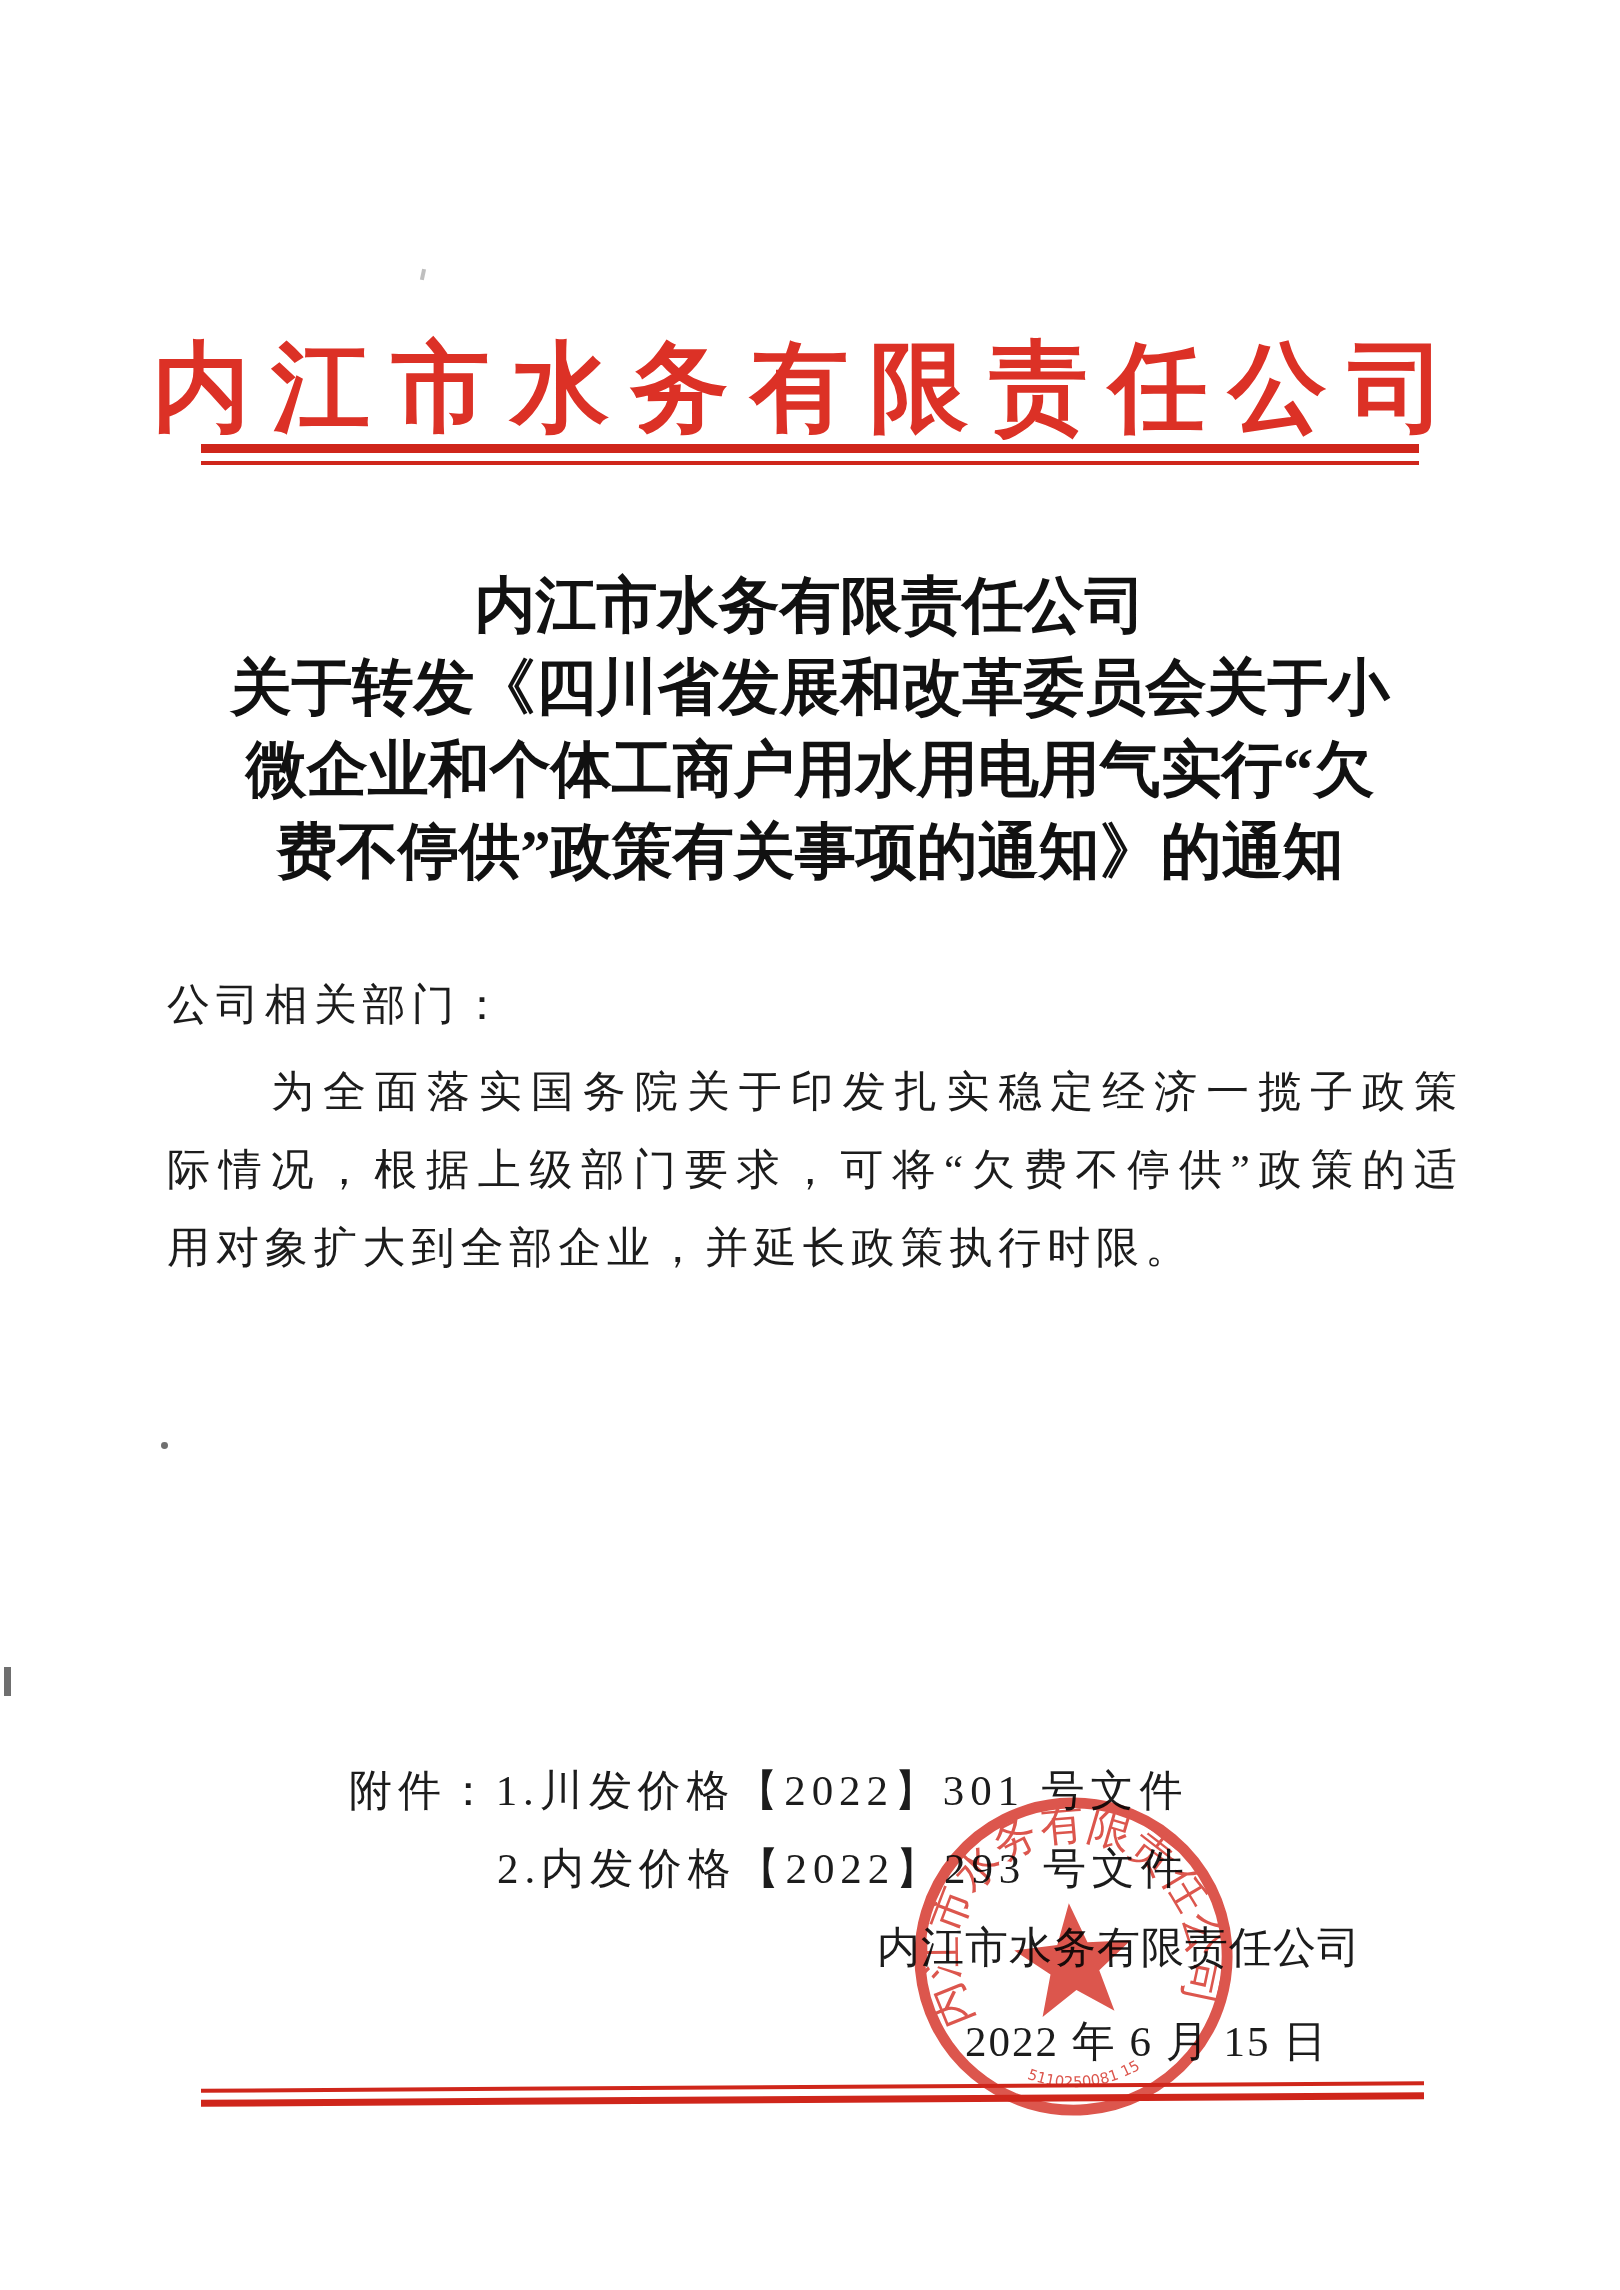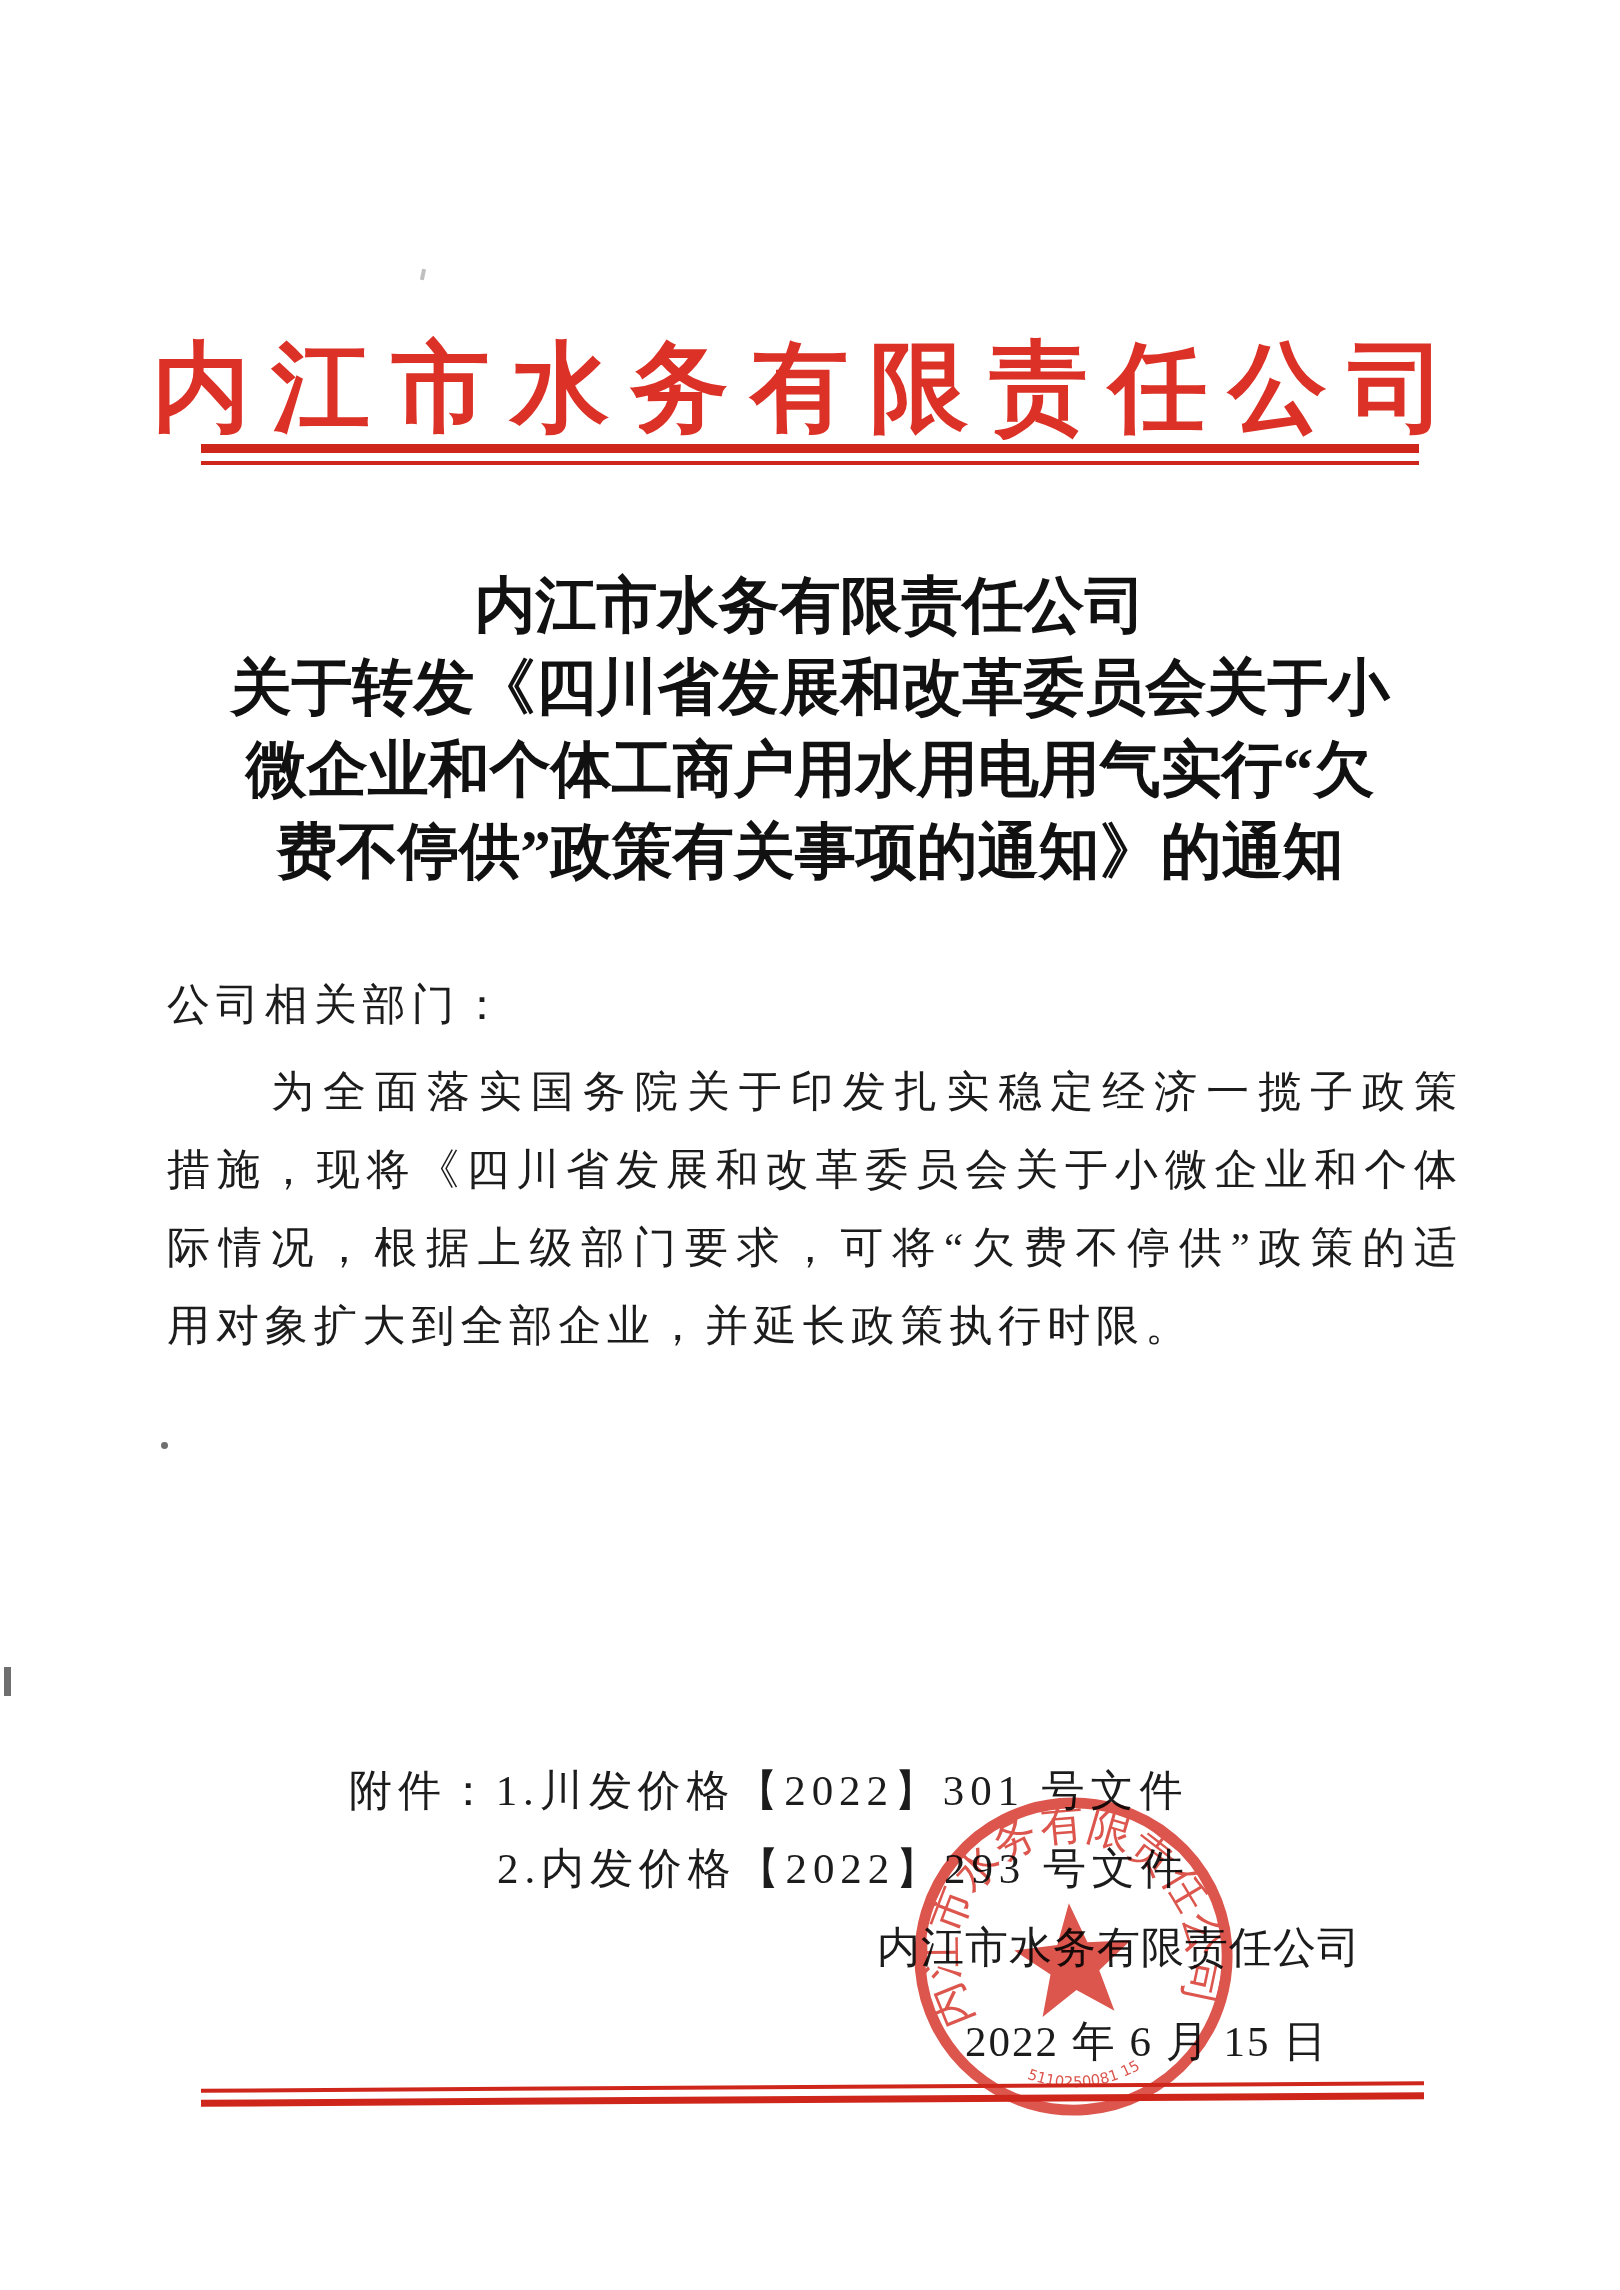--- a/index.html
+++ b/index.html
@@ -95,21 +95,20 @@
     <div>内江市水务有限责任公司</div>
     <div>关于转发《四川省发展和改革委员会关于小</div>
     <div>微企业和个体工商户用水用电用气实行“欠</div>
     <div>费不停供”政策有关事项的通知》的通知</div>
   </div>
 
   <div class="salutation">公司相关部门：</div>
 
   <div class="paragraph">
     <div class="bline jfull indent">为全面落实国务院关于印发扎实稳定经济一揽子政策</div>
-    <div class="bline jfull">措施，现将《四川省发展和改革委员会关于小微企业和个体</div>
     <div class="bline jfull">际情况，根据上级部门要求，可将“欠费不停供”政策的适</div>
     <div class="bline">用对象扩大到全部企业，并延长政策执行时限。</div>
   </div>
 
   <div class="attach-line attach-1">附件：1.川发价格【2022】301 号文件</div>
   <div class="attach-line attach-2">2.内发价格【2022】293 号文件</div>
 
   <div class="sig-company">内江市水务有限责任公司</div>
   <div class="sig-date">2022 年 6 月 15 日</div>
 

